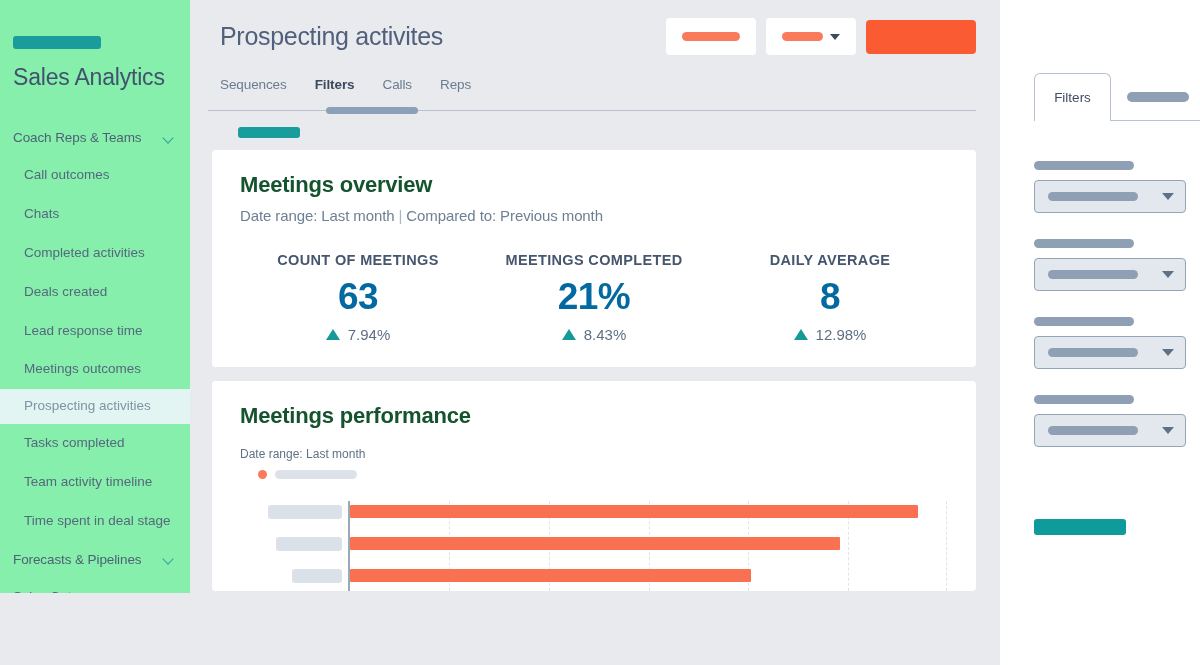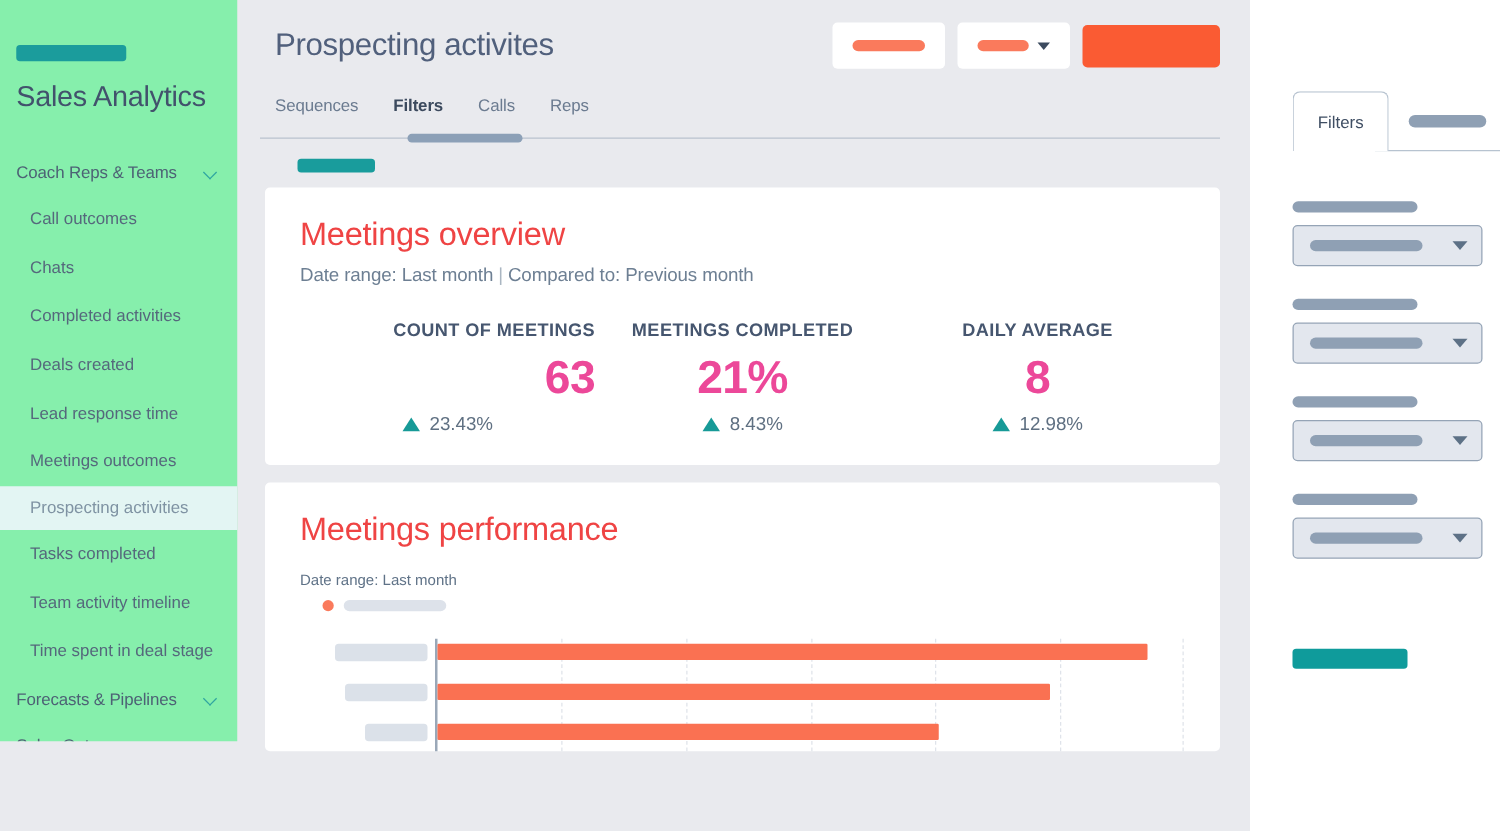--- a/index.html
+++ b/index.html
@@ -193,48 +193,48 @@
 
   
   .card {
     background: #fff;
     border-radius: 4px;
     margin: 12px 0 0 22px;
     margin-right: 10px;
     padding: 22px 28px 24px 28px;
   }
   .card-title {
-    font-size: 26px;
-    color: #ef4444;
-    font-weight: 400;
+    font-size: 22px;
+    color: #14532d;
+    font-weight: 700;
     letter-spacing: -0.2px;
   }
   .card-sub {
     font-size: 15px;
     color: #6d7f93;
     margin-top: 9px;
     letter-spacing: -0.1px;
   }
   .card-sub .sep { color: #aab6c2; padding: 0 4px; }
 
   .metrics {
     display: flex;
     margin-top: 28px;
   }
   .metric { flex: 1 1 0; text-align: center; }
-  .metric:nth-child(1) { text-align: right; padding-left: 0; }
+  .metric:nth-child(1) { text-align: center; padding-left: 0; }
   .metric-label {
     font-size: 14.5px;
     font-weight: bold;
     color: #46566f;
     letter-spacing: 0.35px;
   }
   .metric-value {
     font-size: 37px;
-    color: #ec4899;
+    color: #0369a1;
     font-weight: bold;
     margin-top: 8px;
     letter-spacing: -0.5px;
   }
   .metric-delta {
     font-size: 15px;
     color: #5f7082;
     margin-top: 8px;
     display: flex;
     align-items: center;
@@ -502,21 +502,21 @@
       <div class="card-sub">
         <span>Date range: Last month</span><span class="sep">|</span><span>Compared to: Previous month</span>
       </div>
 
       <div class="metrics">
         <div class="metric">
           <div class="metric-label">COUNT OF MEETINGS</div>
           <div class="metric-value">63</div>
           <div class="metric-delta">
             <span class="tri-up"></span>
-            <span>23.43%</span>
+            <span>7.94%</span>
           </div>
         </div>
 
         <div class="metric">
           <div class="metric-label">MEETINGS COMPLETED</div>
           <div class="metric-value">21%</div>
           <div class="metric-delta">
             <span class="tri-up"></span>
             <span>8.43%</span>
           </div>

